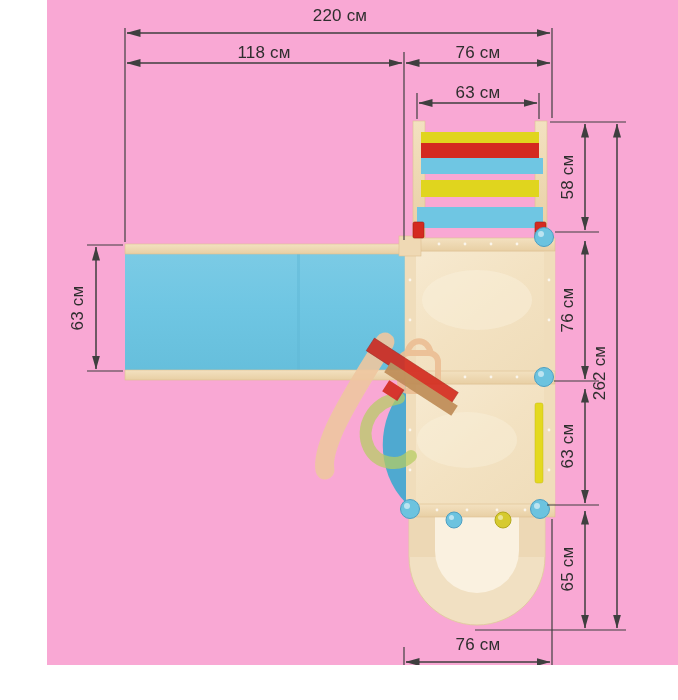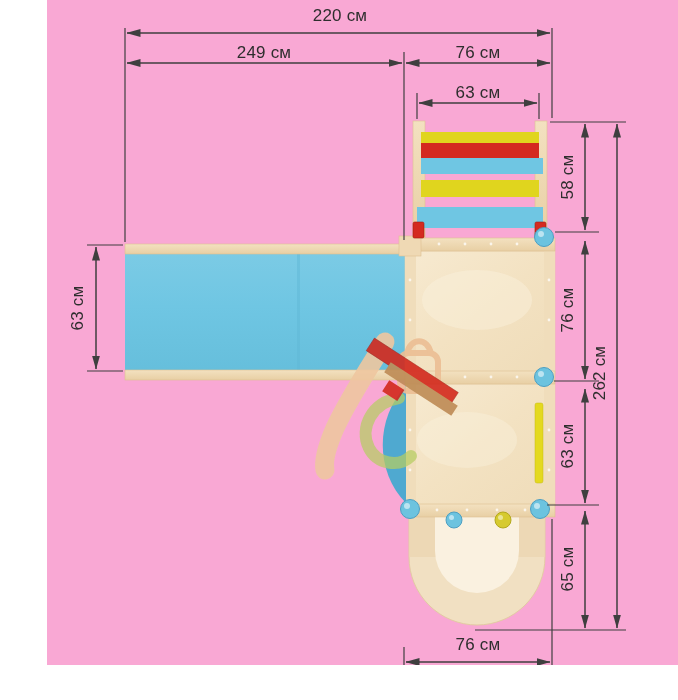--- a/index.html
+++ b/index.html
@@ -190,21 +190,21 @@
     <line x1="538" y1="124" x2="538" y2="230" marker-start="url(#as)" marker-end="url(#ae)"></line>
     <line x1="538" y1="241" x2="538" y2="379" marker-start="url(#as)" marker-end="url(#ae)"></line>
     <line x1="538" y1="389" x2="538" y2="503" marker-start="url(#as)" marker-end="url(#ae)"></line>
     <line x1="538" y1="511" x2="538" y2="628" marker-start="url(#as)" marker-end="url(#ae)"></line>
     <line x1="570" y1="124" x2="570" y2="628" marker-start="url(#as)" marker-end="url(#ae)"></line>
     <line x1="359" y1="662" x2="503" y2="662" marker-start="url(#as)" marker-end="url(#ae)"></line>
   </g>
 </svg>
 
 <div class="dim-label" style="left:293px;top:6px;">220 см</div>
-<div class="dim-label" style="left:217px;top:43px;">249 см</div>
+<div class="dim-label" style="left:217px;top:43px;">118 см</div>
 <div class="dim-label" style="left:431px;top:43px;">76 см</div>
 <div class="dim-label" style="left:431px;top:83px;">63 см</div>
 <div class="dim-label vert" style="left:31px;top:308px;">63 см</div>
 <div class="dim-label vert" style="left:521px;top:177px;">58 см</div>
 <div class="dim-label vert" style="left:521px;top:310px;">76 см</div>
 <div class="dim-label vert" style="left:521px;top:446px;">63 см</div>
 <div class="dim-label vert" style="left:521px;top:569px;">65 см</div>
 <div class="dim-label vert" style="left:553px;top:373px;">262 см</div>
 <div class="dim-label" style="left:431px;top:635px;">76 см</div>
 

